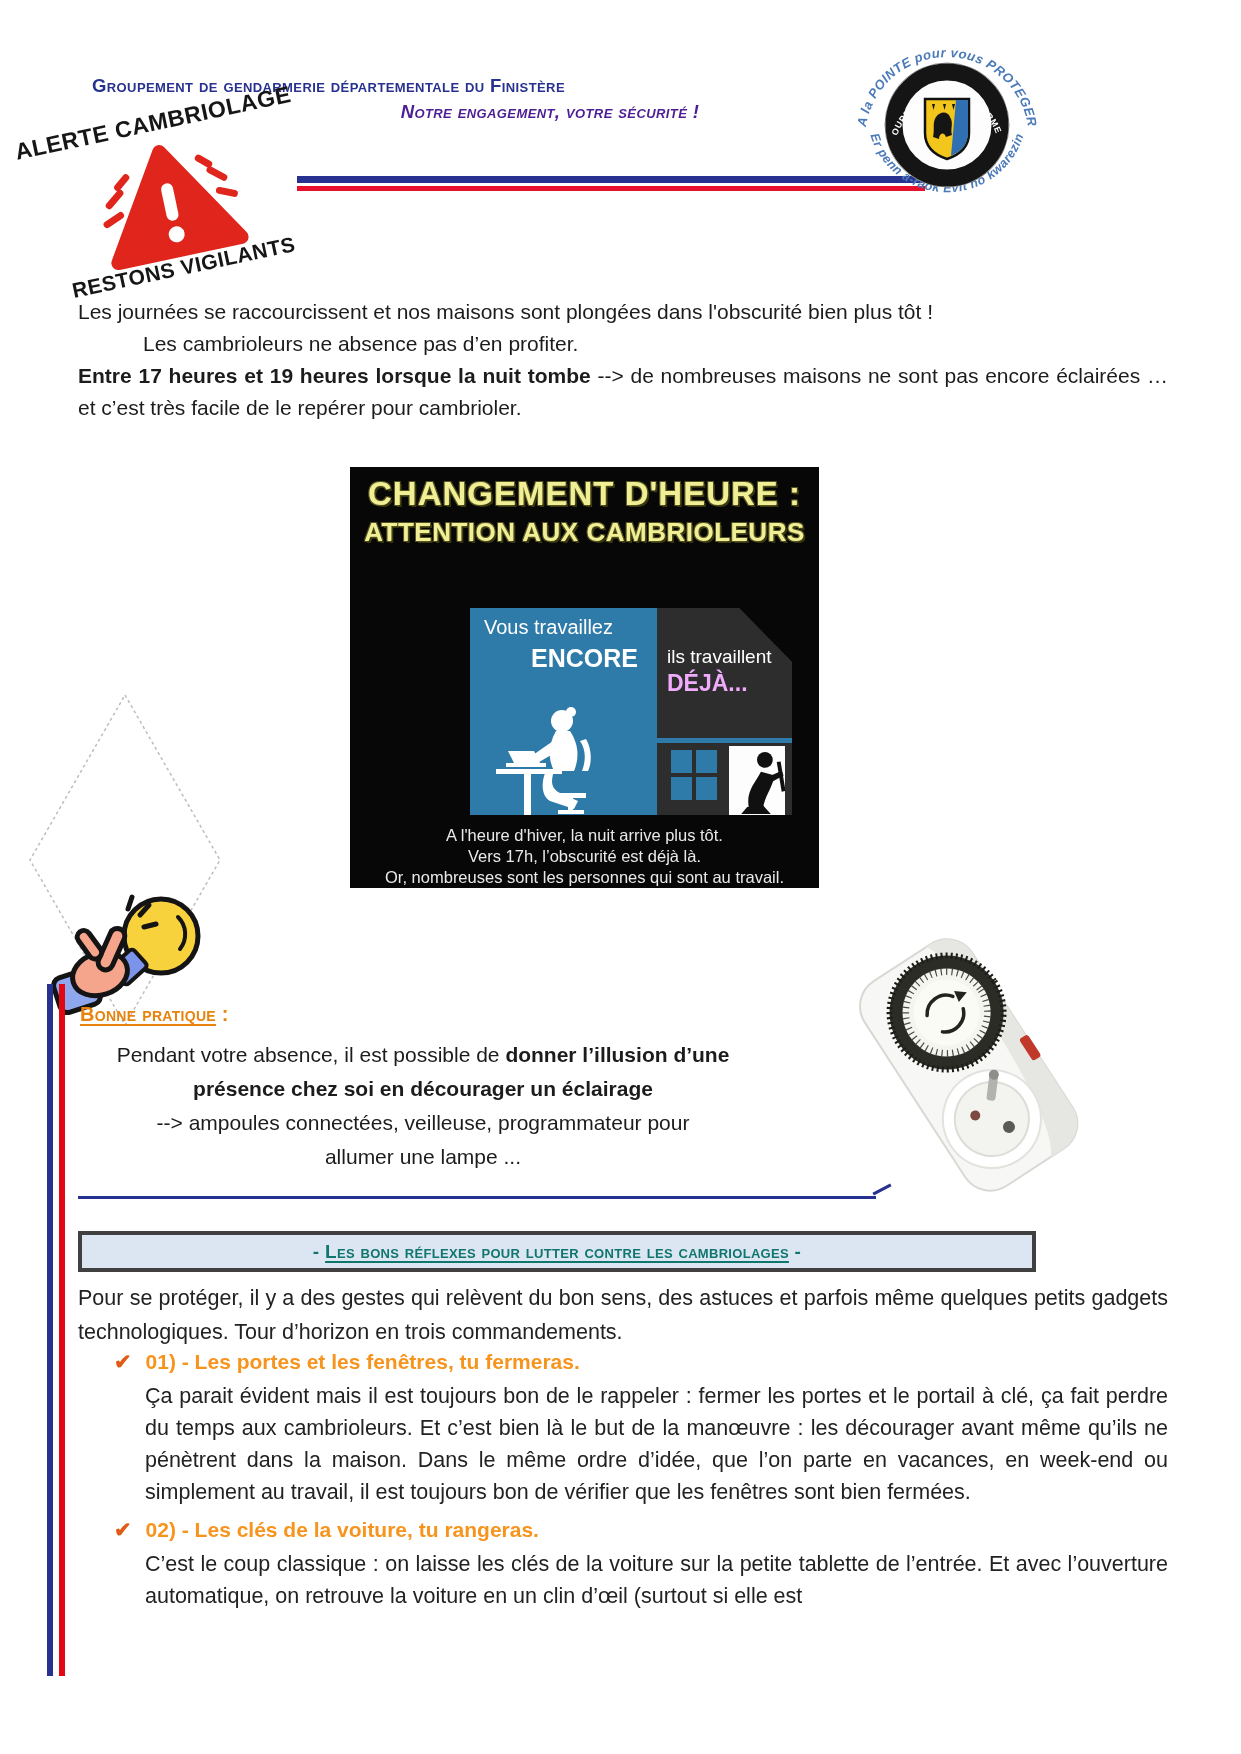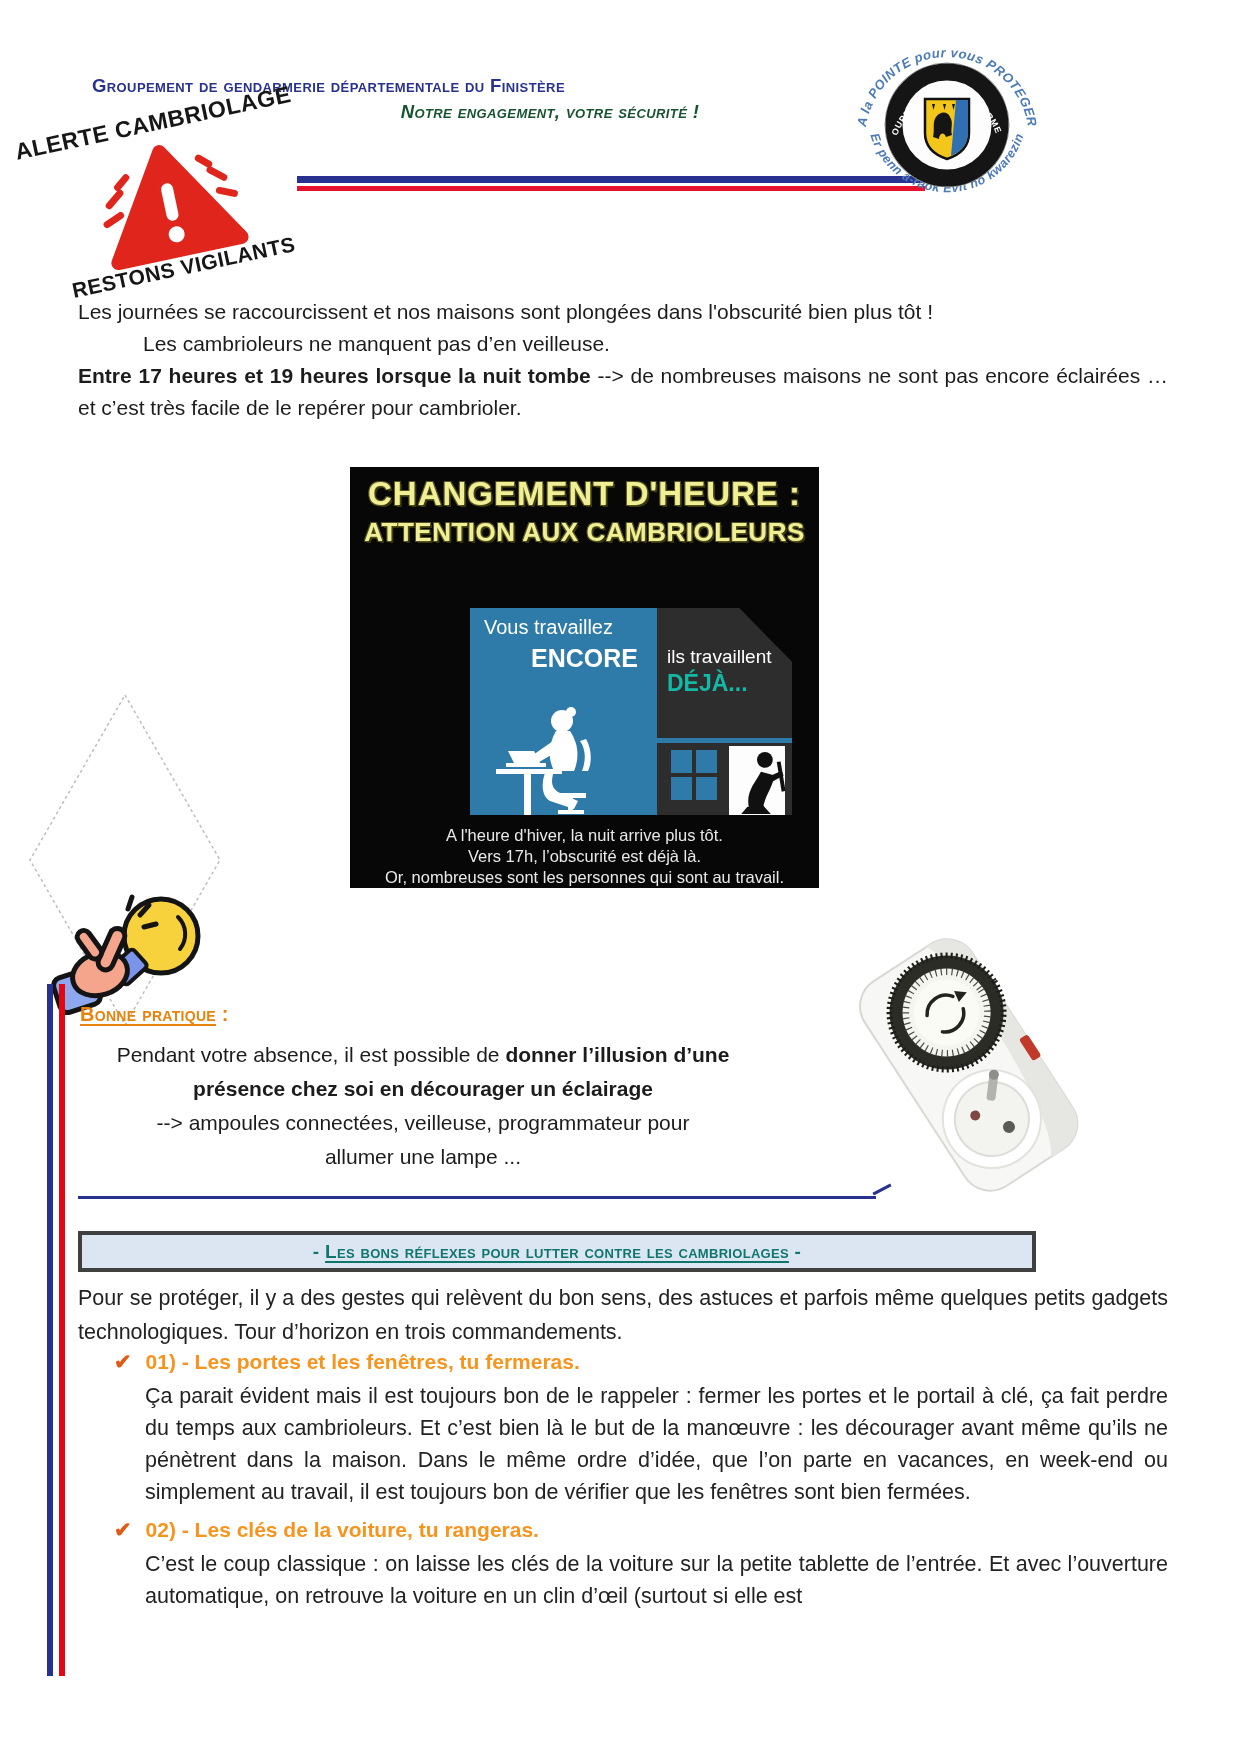--- a/index.html
+++ b/index.html
@@ -4,21 +4,21 @@
 <style>
   html,body{margin:0;padding:0;background:#ffffff;}
   .page{position:relative;width:1241px;height:1754px;background:#fff;overflow:hidden;
         font-family:"Liberation Sans",sans-serif;color:#1d1d1d;}
   .abs{position:absolute;}
 
   
   .doc-title{left:80px;top:75px;font-size:18.5px;font-weight:700;font-variant:small-caps;
              color:#27318f;letter-spacing:0.4px;white-space:nowrap;margin-left:12px;}
   .doc-subtitle{left:320px;top:101px;width:460px;text-align:center;font-size:18.5px;
-                font-weight:700;font-style:italic;font-variant:small-caps;color:#14532d;
+                font-weight:700;font-style:italic;font-variant:small-caps;color:#4c1d95;
                 letter-spacing:0.4px;white-space:nowrap;}
   .rule-navy{left:297px;top:176px;width:631px;height:7px;background:#27318f;}
   .rule-red{left:297px;top:186px;width:628px;height:5px;background:#e8112d;}
 
   
   .alert-badge{left:38px;top:108px;width:264px;height:190px;transform:rotate(-12deg);
                display:flex;flex-direction:column;align-items:center;}
   .alert-top{font-size:23px;font-weight:700;color:#161616;letter-spacing:0.5px;white-space:nowrap;}
   .alert-bottom{font-size:21px;font-weight:700;color:#161616;letter-spacing:0.5px;white-space:nowrap;margin-top:-4px;}
 
@@ -35,21 +35,21 @@
                  text-shadow:-1px -1px 0 #55531f,1px -1px 0 #55531f,-1px 1px 0 #55531f,2px 2px 0 #39370f;}
   .poster-title2{left:0;top:50px;width:100%;text-align:center;font-size:26px;font-weight:800;
                  color:#f1ef96;letter-spacing:0.5px;white-space:nowrap;
                  text-shadow:-1px -1px 0 #55531f,1px -1px 0 #55531f,-1px 1px 0 #55531f,2px 2px 0 #39370f;}
   .panel-blue{left:120px;top:141px;width:198px;height:207px;background:#2e7ba9;}
   .pb-l1{left:14px;top:8px;font-size:20px;color:#fff;white-space:nowrap;}
   .pb-l2{left:0;top:36px;width:168px;text-align:right;font-size:25px;font-weight:700;color:#fff;white-space:nowrap;}
   .panel-dark{left:307px;top:141px;width:135px;height:207px;background:#2d2d2d;
               clip-path:polygon(0 0,61% 0,100% 26%,100% 100%,0 100%);}
   .pd-l1{left:10px;top:38px;font-size:19px;color:#fff;white-space:nowrap;}
-  .pd-l2{left:10px;top:62px;font-size:23px;font-weight:700;color:#14b8a6;white-space:nowrap;}
+  .pd-l2{left:10px;top:62px;font-size:23px;font-weight:700;color:#f0abfc;white-space:nowrap;}
   .roofline{left:0;top:130px;width:100%;height:5px;background:#2e7ba9;}
   .win{left:14px;top:142px;width:46px;height:50px;background:#2d2d2d;display:grid;
        grid-template-columns:1fr 1fr;grid-template-rows:1fr 1fr;gap:4px;}
   .pane{background:#2e7ba9;}
   .doorway{left:72px;top:138px;width:56px;height:69px;background:#fdfdfd;}
   .captions{left:0;top:358px;width:100%;text-align:center;font-size:16.5px;line-height:21px;color:#e9e9e9;}
 
   
   .vbar-blue{left:47px;top:984px;width:6px;height:692px;background:#27318f;}
   .vbar-red{left:59px;top:984px;width:6px;height:692px;background:#e30613;}
@@ -129,21 +129,21 @@
       </g>
       <path d="M 90,16 L 153,116 L 27,116 Z" fill="#e0251c" stroke="#e0251c" stroke-width="14" stroke-linejoin="round"></path>
       <rect x="84" y="48" width="12" height="38" rx="6" fill="#ffffff"></rect>
       <circle cx="90" cy="100" r="8" fill="#ffffff"></circle>
     </svg>
     <div class="alert-bottom">RESTONS VIGILANTS</div>
   </div>
 
   <div class="abs intro">
     <div>Les journées se raccourcissent et nos maisons sont plongées dans l'obscurité bien plus tôt !</div>
-    <div class="ind">Les cambrioleurs ne manquent pas d’en veilleuse.</div>
+    <div class="ind">Les cambrioleurs ne absence pas d’en profiter.</div>
     <div class="just"><b class="navybold">Entre 17 heures et 19 heures lorsque la nuit tombe</b><span> --&gt;  de nombreuses maisons ne sont pas encore éclairées  … et c’est très facile de le repérer pour cambrioler.</span></div>
   </div>
 
   <div class="abs poster">
     <div class="abs poster-title1">CHANGEMENT D'HEURE :</div>
     <div class="abs poster-title2">ATTENTION AUX CAMBRIOLEURS</div>
 
     <div class="abs panel-blue">
       <div class="abs pb-l1">Vous travaillez</div>
       <div class="abs pb-l2">ENCORE</div>

